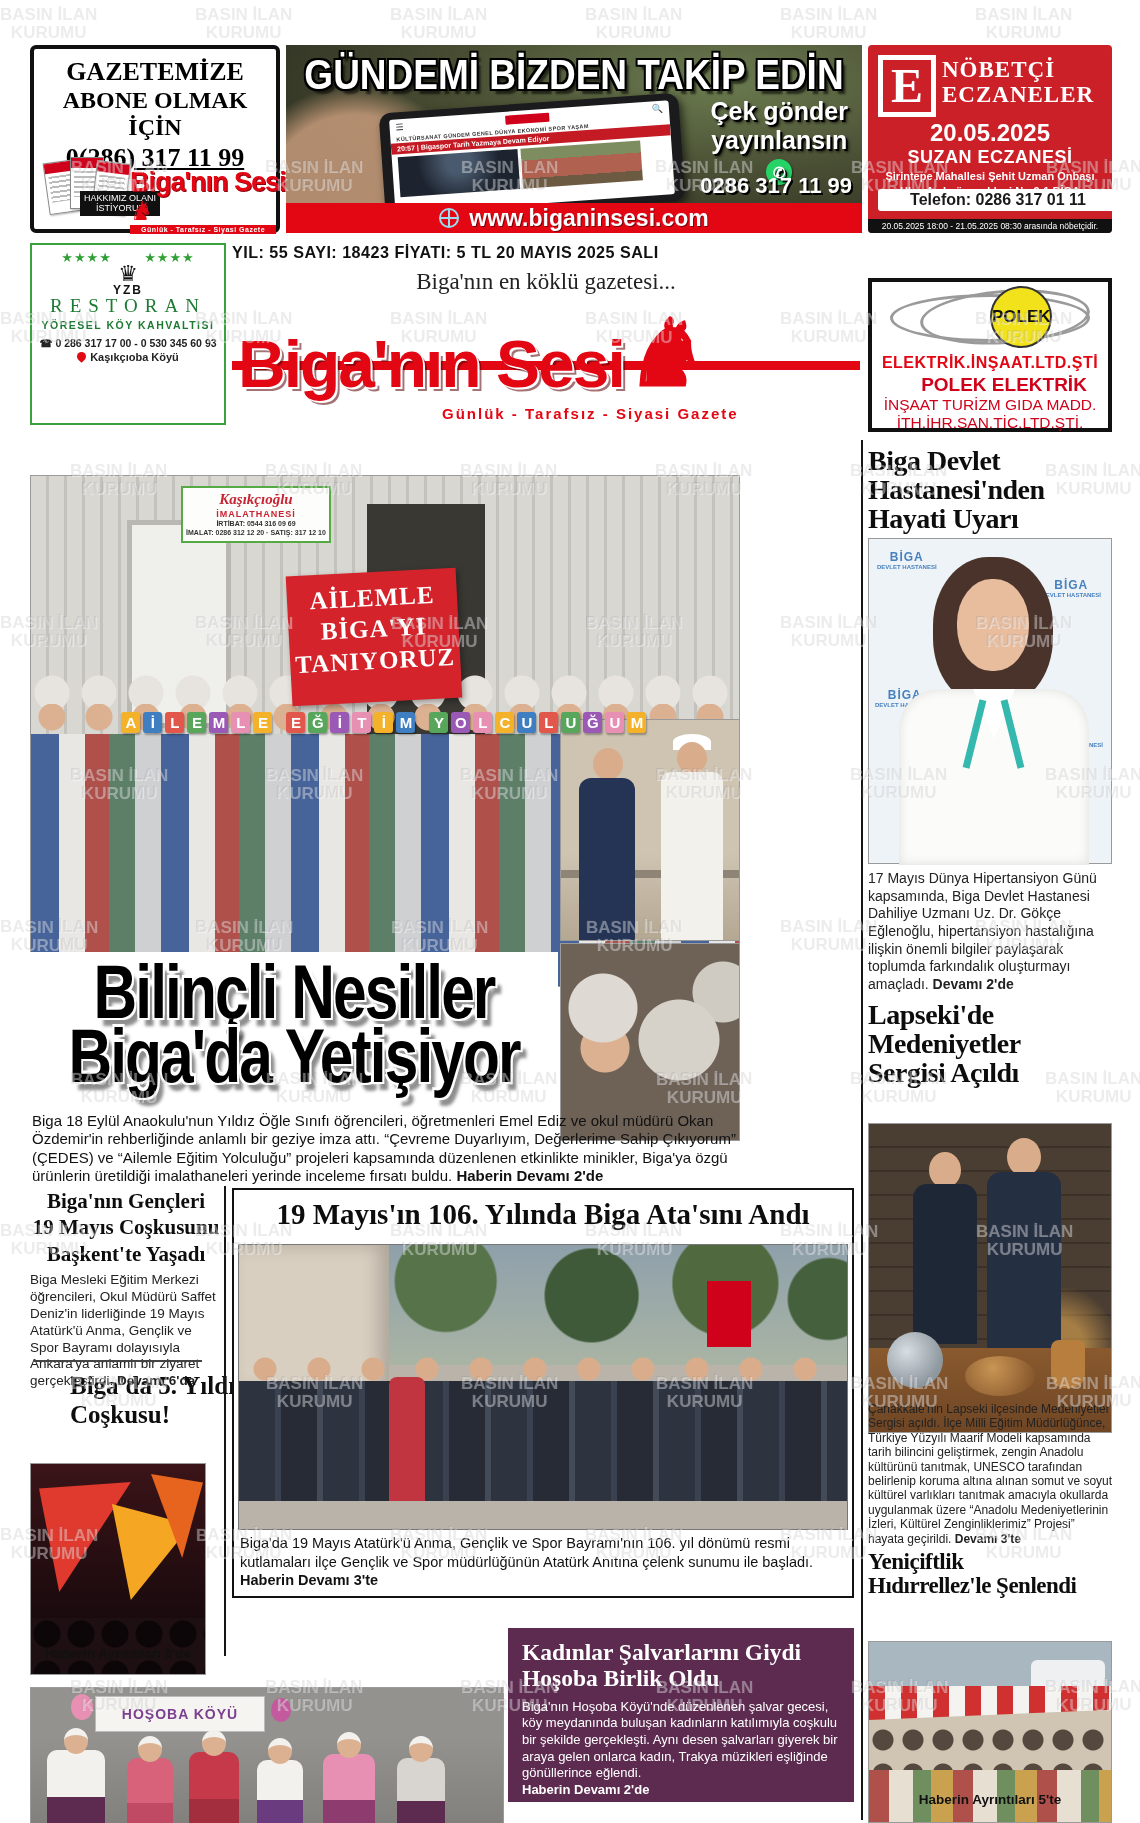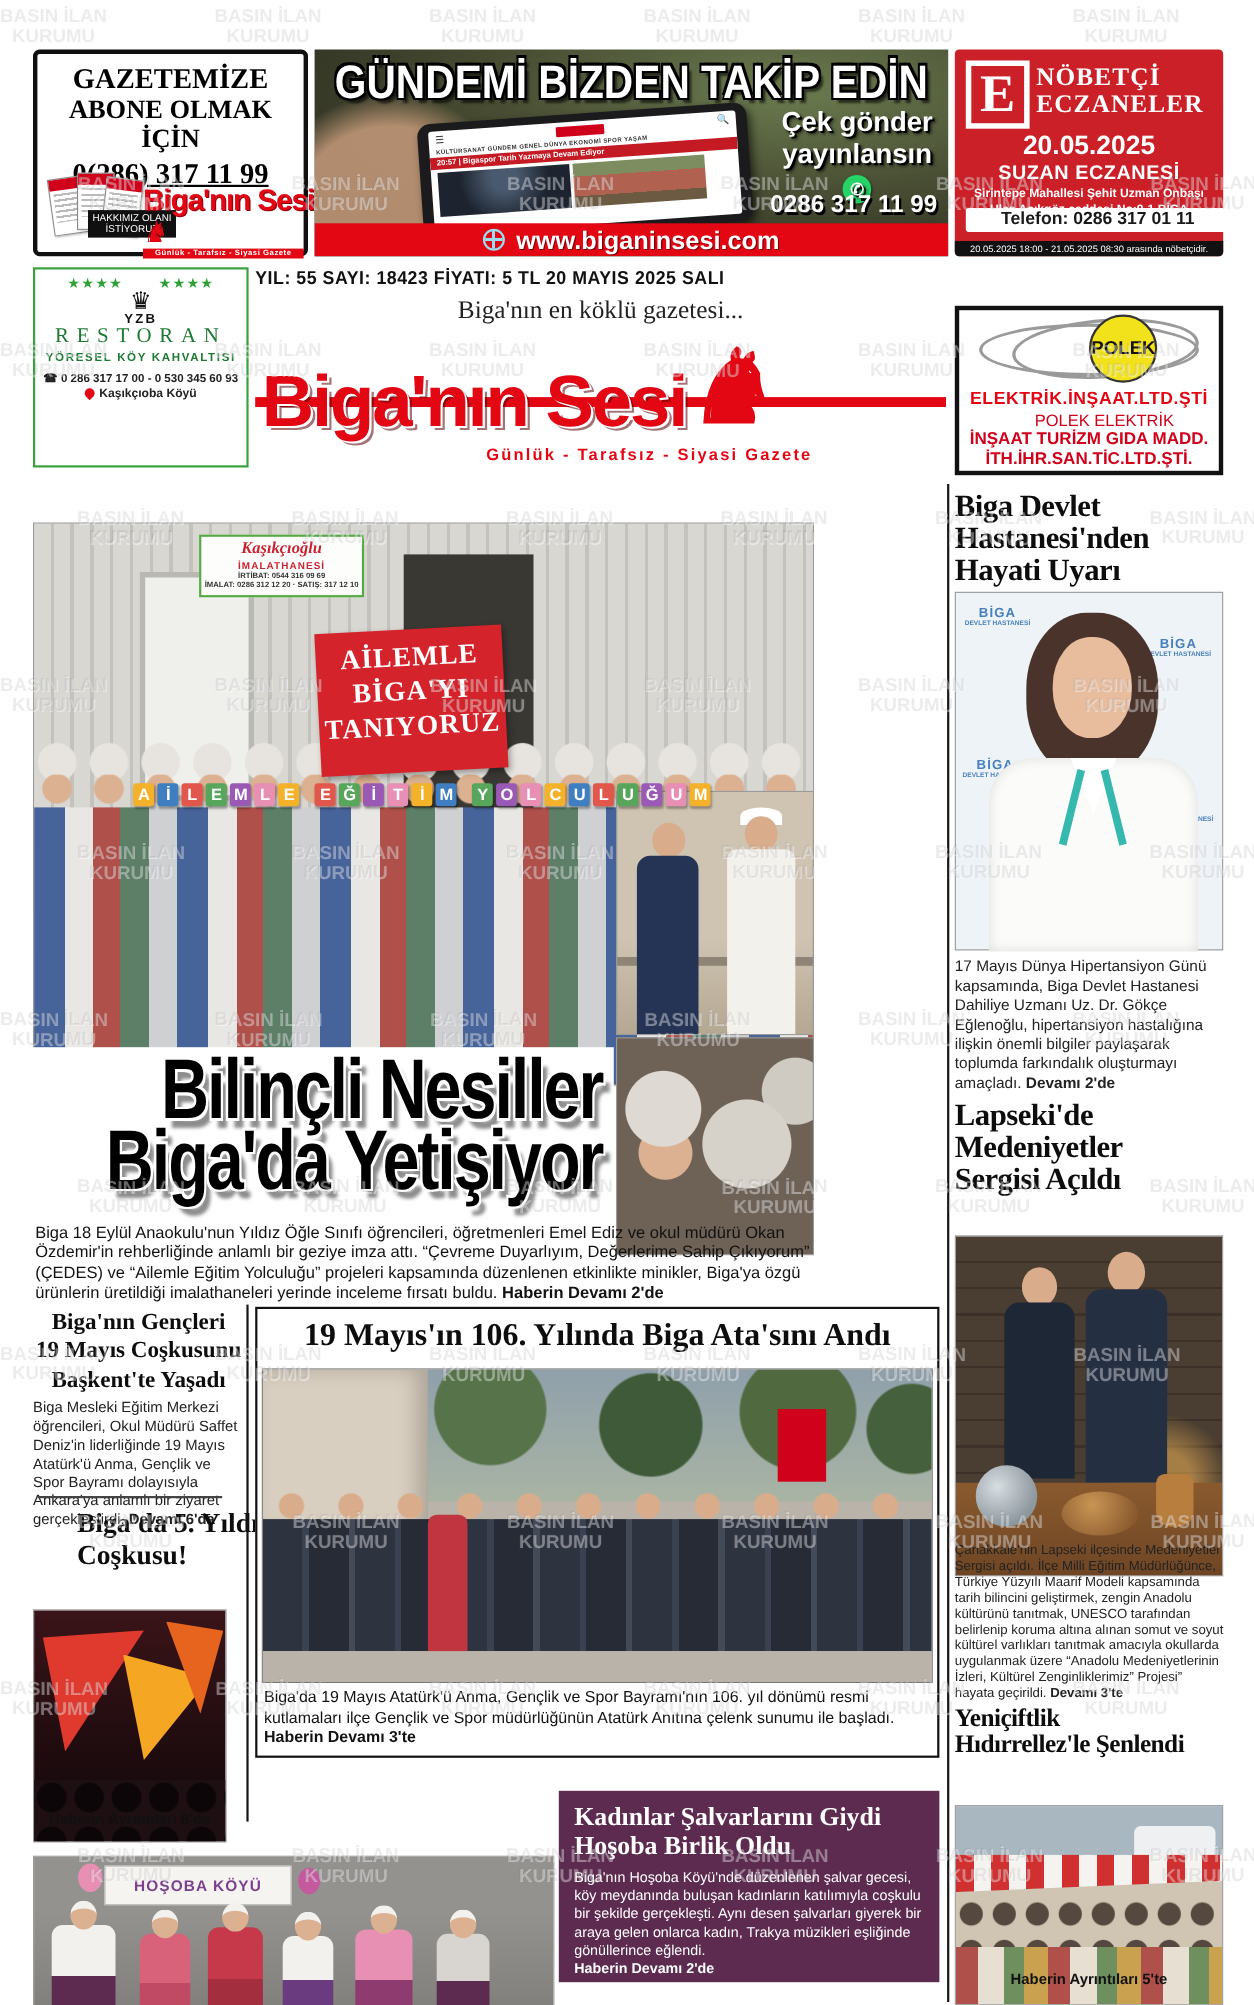--- a/index.html
+++ b/index.html
@@ -114,22 +114,22 @@
   .pk-logo { position:relative; height:64px; margin-top:4px; }
   .pk-ell { position:absolute; border:3px solid #9a9a9a; border-radius:50%; }
   .pk-e1 { left:18px; top:8px; width:200px; height:48px; }
   .pk-e2 { left:48px; top:4px; width:170px; height:54px; transform:rotate(-4deg); }
   .pk-circle { position:absolute; left:118px; top:0px; width:62px; height:62px; border-radius:50%;
       background:#f2e21c; border:2px solid #333; }
   .pk-circle span { position:relative; z-index:2; font-weight:bold; font-size:17px; color:#111; line-height:58px; }
   .pk-bolt { position:absolute; left:26px; top:4px; width:16px; height:52px; background:#e30613; z-index:1;
       clip-path:polygon(60% 0, 10% 52%, 42% 52%, 22% 100%, 95% 38%, 55% 38%, 85% 0); }
   .pk-l1 { color:#e30613; font-weight:bold; font-size:16px; margin-top:4px; letter-spacing:.5px; }
-  .pk-l2 { color:#d0021b; font-weight:normal; font-size:15px; margin-top:2px;padding-left:28px; }
-  .pk-l34 { color:#d0021b; font-weight:bold; font-size:15.5px; line-height:1.15; }
+  .pk-l2 { color:#d0021b; font-weight:bold; font-size:19px; margin-top:2px;padding-left:28px; }
+  .pk-l34 { color:#d0021b; font-weight:normal; font-size:15.5px; line-height:1.15; }
 
   
   .vrule { position:absolute; width:2px; background:#151515; z-index:1; }
   .hrule { position:absolute; height:2px; background:#444; z-index:1; }
 
   
   .photo { position:absolute; overflow:hidden; border:1px solid #9a9a9a; background:#888;margin-top:35px; }
 
   .ph-lead { left:30px; top:440px; width:710px; height:512px;
       background:
@@ -247,21 +247,21 @@
       background:repeating-linear-gradient(90deg,#d03030 0 16px,#f5f3ef 16px 32px);
       clip-path:polygon(0 0,100% 0,100% 70%,0 100%); }
   .yen-crowd { position:absolute; left:0; top:84px; width:100%; height:48px;
       background-image:radial-gradient(circle at 14px 14px, #55493f 10px, rgba(0,0,0,0) 11px);
       background-size:30px 34px; background-color:rgba(0,0,0,0); }
   .yen-goods { position:absolute; left:0; bottom:0; width:100%; height:52px;
       background:repeating-linear-gradient(90deg,#b0504a 0 20px,#e6dfd2 20px 44px,#6f8f5f 44px 62px,#caa24f 62px 84px); }
   .yen-van { position:absolute; right:6px; top:18px; width:74px; height:44px; background:#eef0f2; border-radius:6px; }
 
   
-  .lead-hl { position:absolute; left:30px; top:952px; width:528px; height:158px; background:#fff; text-align:right; z-index:2; }
+  .lead-hl { position:absolute; left:30px; top:952px; width:528px; height:158px; background:#fff; text-align:center; z-index:2; }
   .lead-hl div { font-size:63px; font-weight:bold; letter-spacing:-2px; line-height:1.02; color:#000;
       transform:scale(.96,1.22); transform-origin:center top;
       text-shadow:-2px -2px 0 #fff,2px -2px 0 #fff,-2px 2px 0 #fff,2px 2px 0 #fff,6px 7px 3px rgba(0,0,0,.45); }
   .lead-body { position:absolute; left:32px; top:1112px; width:708px; font-size:15px; line-height:1.22; color:#111; z-index:2; }
   .lead-body b { font-weight:bold; }
 
   
   .lc-title { position:absolute; left:30px; width:192px; text-align:center; font-weight:bold; color:#0d0d0d; }
   .lc-body  { position:absolute; left:30px; width:192px; font-size:13.5px; line-height:1.25; color:#222; }
   .lc-t2 { position:absolute; left:30px; width:192px; font-weight:bold; color:#0d0d0d; }

